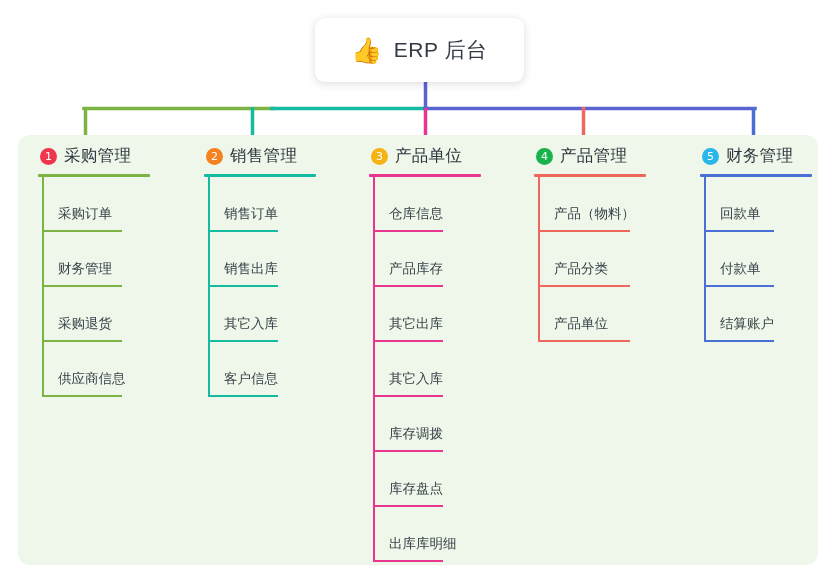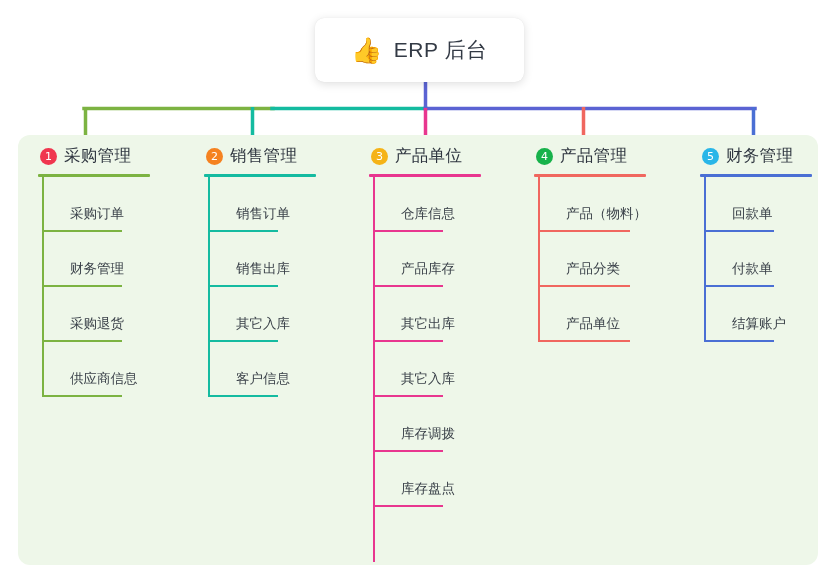--- a/index.html
+++ b/index.html
@@ -69,21 +69,21 @@
 
   .items{position:relative;margin-top:0;}
   .spine{
     position:absolute;left:4px;top:0;width:2px;
   }
   .item{
     position:relative;
     height:55px;
   }
   .item-label{
-    position:absolute;left:32px;bottom:9px;
+    position:absolute;left:20px;bottom:9px;
     font-size:13.5px;color:#3a4149;white-space:nowrap;
   }
   .item-rule{
     position:absolute;left:4px;bottom:0;height:1.6px;
   }
 </style>
 </head>
 <body>
 
 <div id="stage">
@@ -192,20 +192,24 @@
             <div class="item-rule" style="width: 70px; background: rgb(232, 54, 143);"></div>
           </div>
           <div class="item">
             <span class="item-label">库存调拨</span>
             <div class="item-rule" style="width: 70px; background: rgb(232, 54, 143);"></div>
           </div>
           <div class="item">
             <span class="item-label">库存盘点</span>
             <div class="item-rule" style="width: 70px; background: rgb(232, 54, 143);"></div>
           </div>
+          <div class="item">
+            <span class="item-label">出库库明细</span>
+            <div class="item-rule" style="width: 70px; background: rgb(232, 54, 143);"></div>
+          </div>
         </div>
       </div>
       <div class="col" style="left: 534px;">
         <div class="col-head">
           <span class="badge" style="background: rgb(23, 178, 75);">4</span>
           <span class="head-label">产品管理</span>
         </div>
         <div class="head-rule" style="width: 112px; background: rgb(240, 103, 95);"></div>
         <div class="items" style="height: 165px;">
           <div class="spine" style="background: rgb(240, 103, 95); height: 165px;"></div>

